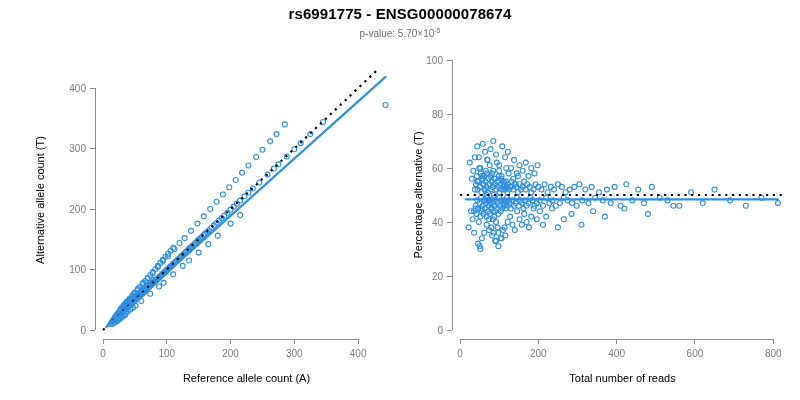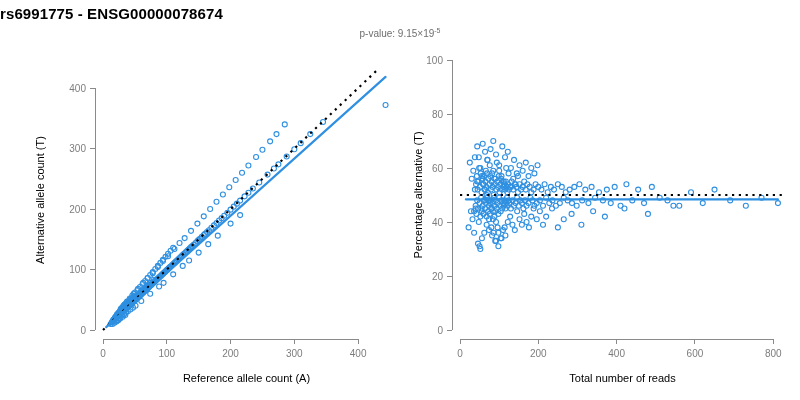--- a/index.html
+++ b/index.html
@@ -8,21 +8,21 @@
     width:800px;height:400px;
     background:#ffffff;
     font-family:"Liberation Sans", sans-serif;
     overflow:hidden;
     position:relative;
   }
   #figure{position:relative;width:800px;height:400px;}
 
   .title{
     position:absolute;left:0;top:5px;width:800px;
-    text-align:left;
+    text-align:center;
     font-size:15px;font-weight:bold;color:#000000;
     letter-spacing:.1px;
   }
   .subtitle{
     position:absolute;left:0;top:27px;width:800px;
     text-align:center;
     font-size:10px;color:#6e6e6e;
   }
   .subtitle sup{font-size:7px;vertical-align:super;}
 
@@ -39,21 +39,21 @@
   .fitline{fill:none;stroke-width:2.2;stroke-linecap:round;}
   .refline{fill:none;stroke:#000000;stroke-width:2.2;stroke-linecap:butt;stroke-dasharray:2.2 4.6;}
 </style>
 </head>
 <body>
 
 <div id="figure">
 
   <div class="title">rs6991775 - ENSG00000078674</div>
 
-  <div class="subtitle"><span>p-value: 9.15×19</span><sup>-5</sup></div>
+  <div class="subtitle"><span>p-value: 5.70×10</span><sup>-5</sup></div>
 
   <div class="panel" id="panel-left">
     <svg id="svg-left" width="400" height="400">
         <path class="axis-line" d="M 95 88.13953488372093 L 95 330"></path>
         <path class="axis-line" d="M 95 330 L 90 330"></path>
         <text x="86" y="333.5" text-anchor="end" class="tick-lbl">0</text>
         <path class="axis-line" d="M 95 269.5348837209302 L 90 269.5348837209302"></path>
         <text x="86" y="273.0348837209302" text-anchor="end" class="tick-lbl">100</text>
         <path class="axis-line" d="M 95 209.06976744186045 L 90 209.06976744186045"></path>
         <text x="86" y="212.56976744186045" text-anchor="end" class="tick-lbl">200</text>

